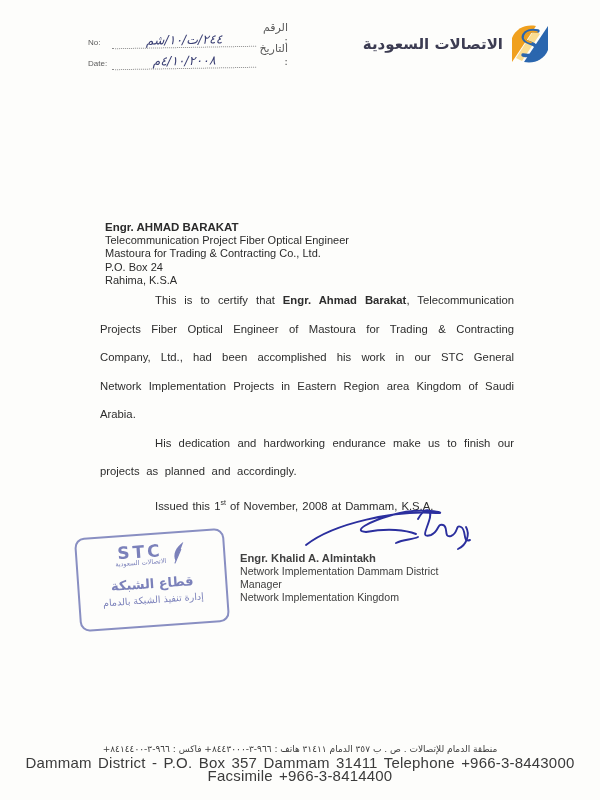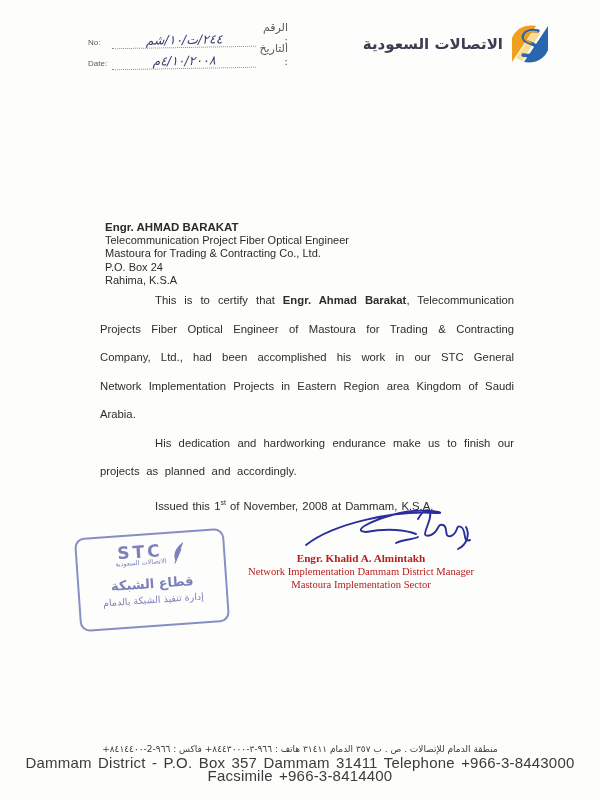--- a/index.html
+++ b/index.html
@@ -39,21 +39,21 @@
   .addressee{position:absolute;top:221px;left:105px;font-size:11px;line-height:13.2px;color:#2b2b2b;}
   .addressee .name{font-weight:bold;font-size:11.5px;}
   
   .body-text{position:absolute;top:286px;left:100px;width:414px;font-size:11.3px;color:#2d2d2d;}
   .body-text p{margin:0;line-height:28.5px;text-align:justify;text-indent:55px;word-spacing:3.5px;}
   .body-text p.issued{text-align:left;word-spacing:1px;margin-top:3px;}
   .bold-name{font-weight:bold;}
   sup{font-size:7px;}
   
   .sig-svg{position:absolute;top:503px;left:300px;width:178px;height:56px;}
-  .sig-block{position:absolute;top:551px;left:240px;width:242px;text-align:center;color:#b91c1c;font-family:Liberation Serif, serif;}
+  .sig-block{position:absolute;top:551px;left:240px;width:242px;text-align:left;color:#404040;}
   .sig-name{font-weight:bold;font-size:11.2px;line-height:14px;}
   .sig-title{font-size:10.6px;line-height:13px;}
   
   .stamp{
     position:absolute;top:533px;left:77px;width:146px;height:90px;
     border:2px solid #898fc2;border-radius:10px;
     transform:rotate(-4deg);
     color:#7b81ba;text-align:center;
     font-family:"DejaVu Sans", sans-serif;
   }
@@ -118,36 +118,36 @@
       <path d="M6 42 C 34 20, 96 7, 136 10 C 152 11, 120 3, 92 12 C 68 19, 52 28, 66 29 C 88 25, 106 27, 116 31"></path>
       <path d="M118 16 C 126 2, 133 6, 129 18 C 126 28, 121 35, 131 32 C 139 29, 137 20, 143 22 C 149 24, 143 35, 151 33 C 159 30, 155 21, 161 24 C 167 27, 162 40, 170 37"></path>
       <path d="M96 40 C 104 36, 112 37, 118 34"></path>
       <path d="M166 24 C 170 31, 167 42, 158 46"></path>
     </g>
   </svg>
 
   <div class="sig-block">
     <div class="sig-name">Engr. Khalid A. Almintakh</div>
     <div class="sig-title">Network Implementation Dammam District Manager</div>
-    <div class="sig-title">Mastoura Implementation Sector</div>
+    <div class="sig-title">Network Implementation Kingdom</div>
   </div>
 
   <div class="stamp">
     <div class="stamp-logo-row">
       <div>
         <div class="stamp-stc">STC</div>
         <div class="stamp-stc-ar" dir="rtl">الاتصالات السعودية</div>
       </div>
       <svg width="17" height="24" viewBox="0 0 17 24" aria-hidden="true">
         <path d="M15 1 C 7 6, 3 13, 6 20 C 9 14, 12 8, 15 1 Z" fill="#7b81ba"></path>
         <path d="M5 22 L12 8" stroke="#7b81ba" stroke-width="1.2" fill="none"></path>
       </svg>
     </div>
     <div class="stamp-line1" dir="rtl">قطاع الشبكة</div>
     <div class="stamp-line2" dir="rtl">إدارة تنفيذ الشبكة بالدمام</div>
   </div>
 
   <div class="footer">
-    <div class="footer-ar" dir="rtl">منطقة الدمام للإتصالات . ص . ب ٣٥٧ الدمام ٣١٤١١ هاتف : ٩٦٦-٣-٨٤٤٣٠٠٠+ فاكس : ٩٦٦-2-٨٤١٤٤٠٠+</div>
+    <div class="footer-ar" dir="rtl">منطقة الدمام للإتصالات . ص . ب ٣٥٧ الدمام ٣١٤١١ هاتف : ٩٦٦-٣-٨٤٤٣٠٠٠+ فاكس : ٩٦٦-٣-٨٤١٤٤٠٠+</div>
     <div class="footer-en">Dammam District - P.O. Box 357 Dammam 31411 Telephone +966-3-8443000 Facsimile +966-3-8414400</div>
   </div>
 
 </div>
 
 </body></html>

